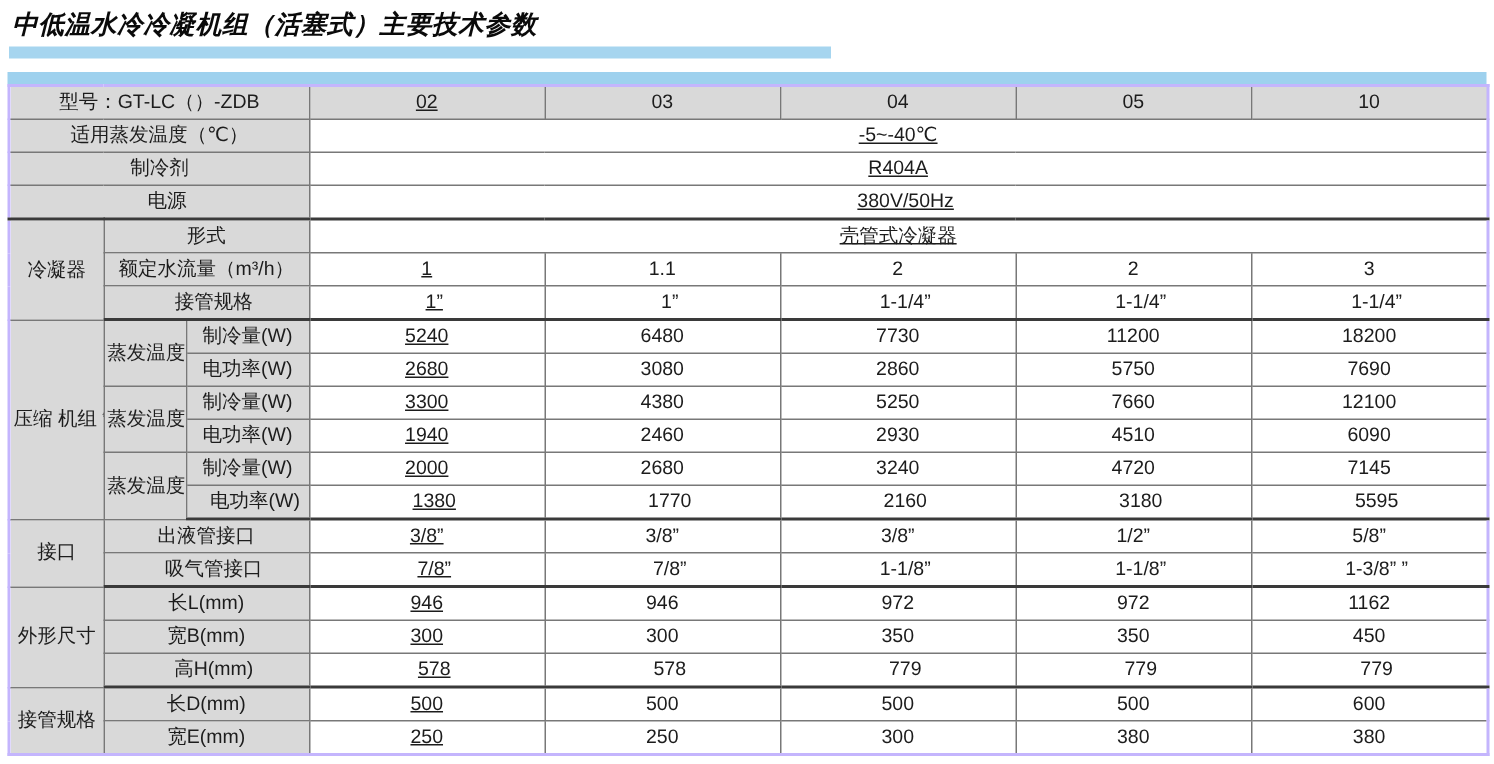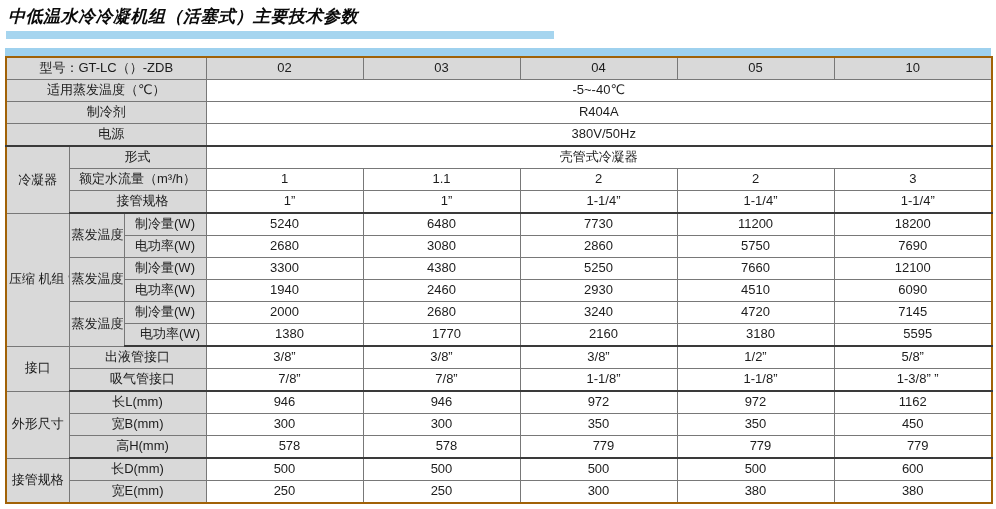--- a/index.html
+++ b/index.html
@@ -11,34 +11,34 @@
   .page-title{
     position:absolute;left:8px;top:5px;
     font-size:17px;font-weight:bold;color:#0a0a0a;letter-spacing:.5px;font-style:italic;
   }
   .bar{position:absolute;background:#a6d5ef;}
   .bar-title{left:6px;top:31px;width:548px;height:8px;}
   .table-wrap{position:absolute;left:5px;top:48px;width:986px;}
   .table-topband{width:100%;height:8px;background:#9ed1ee;}
   table.spec{
     border-collapse:collapse;table-layout:fixed;width:986px;
-    border:2px solid #a16207;
+    border:2px solid #c4b5fd;
     font-size:13px;
   }
   table.spec td{
     border:1px solid #787878;
     text-align:center;vertical-align:middle;
     height:21px;padding:0 2px;line-height:1.25;
     overflow:hidden;white-space:nowrap;
   }
   td.lbl{background:#d9d9d9;}
   td.hdr{background:#d9d9d9;}
   td.val{background:#ffffff;}
   tr.gb td{border-bottom-width:2px;border-bottom-color:#3a3a3a;padding-left:12px;}
-  td.dsep{border-left:2px solid #3a3a3a;}
+  td.dsep{border-left:2px solid #3a3a3a;text-decoration:underline;}
   td.pre{white-space:pre-line;}
   td.vgroup{line-height:28px;}
   td.temp{line-height:21px;}
 </style>
 </head>
 <body>
 
 <div class="page-title">中低温水冷冷凝机组（活塞式）主要技术参数</div>
 <div class="bar bar-title"></div>
 

